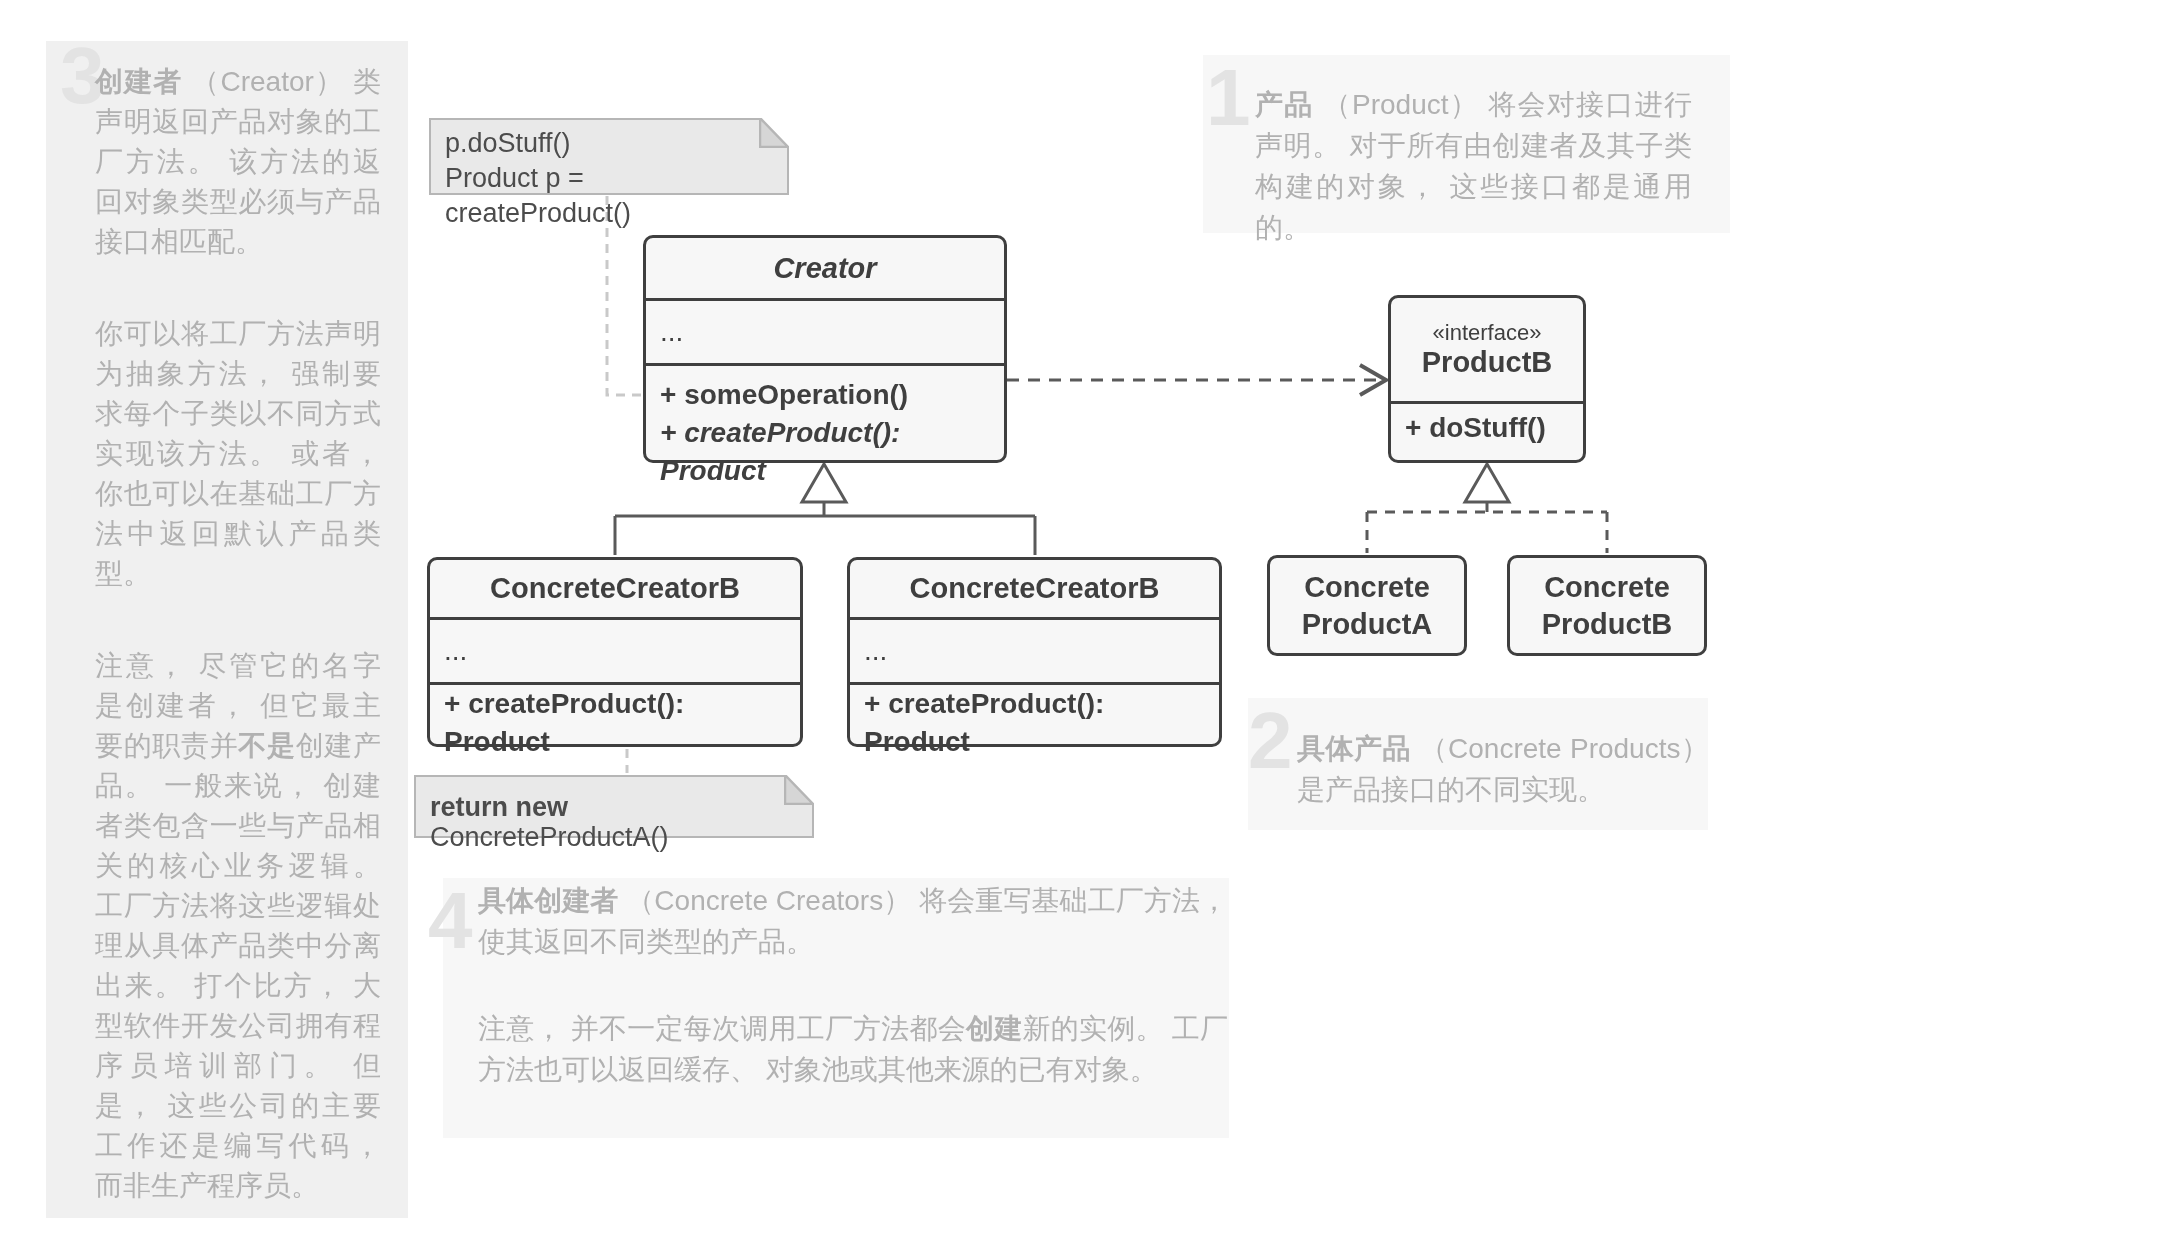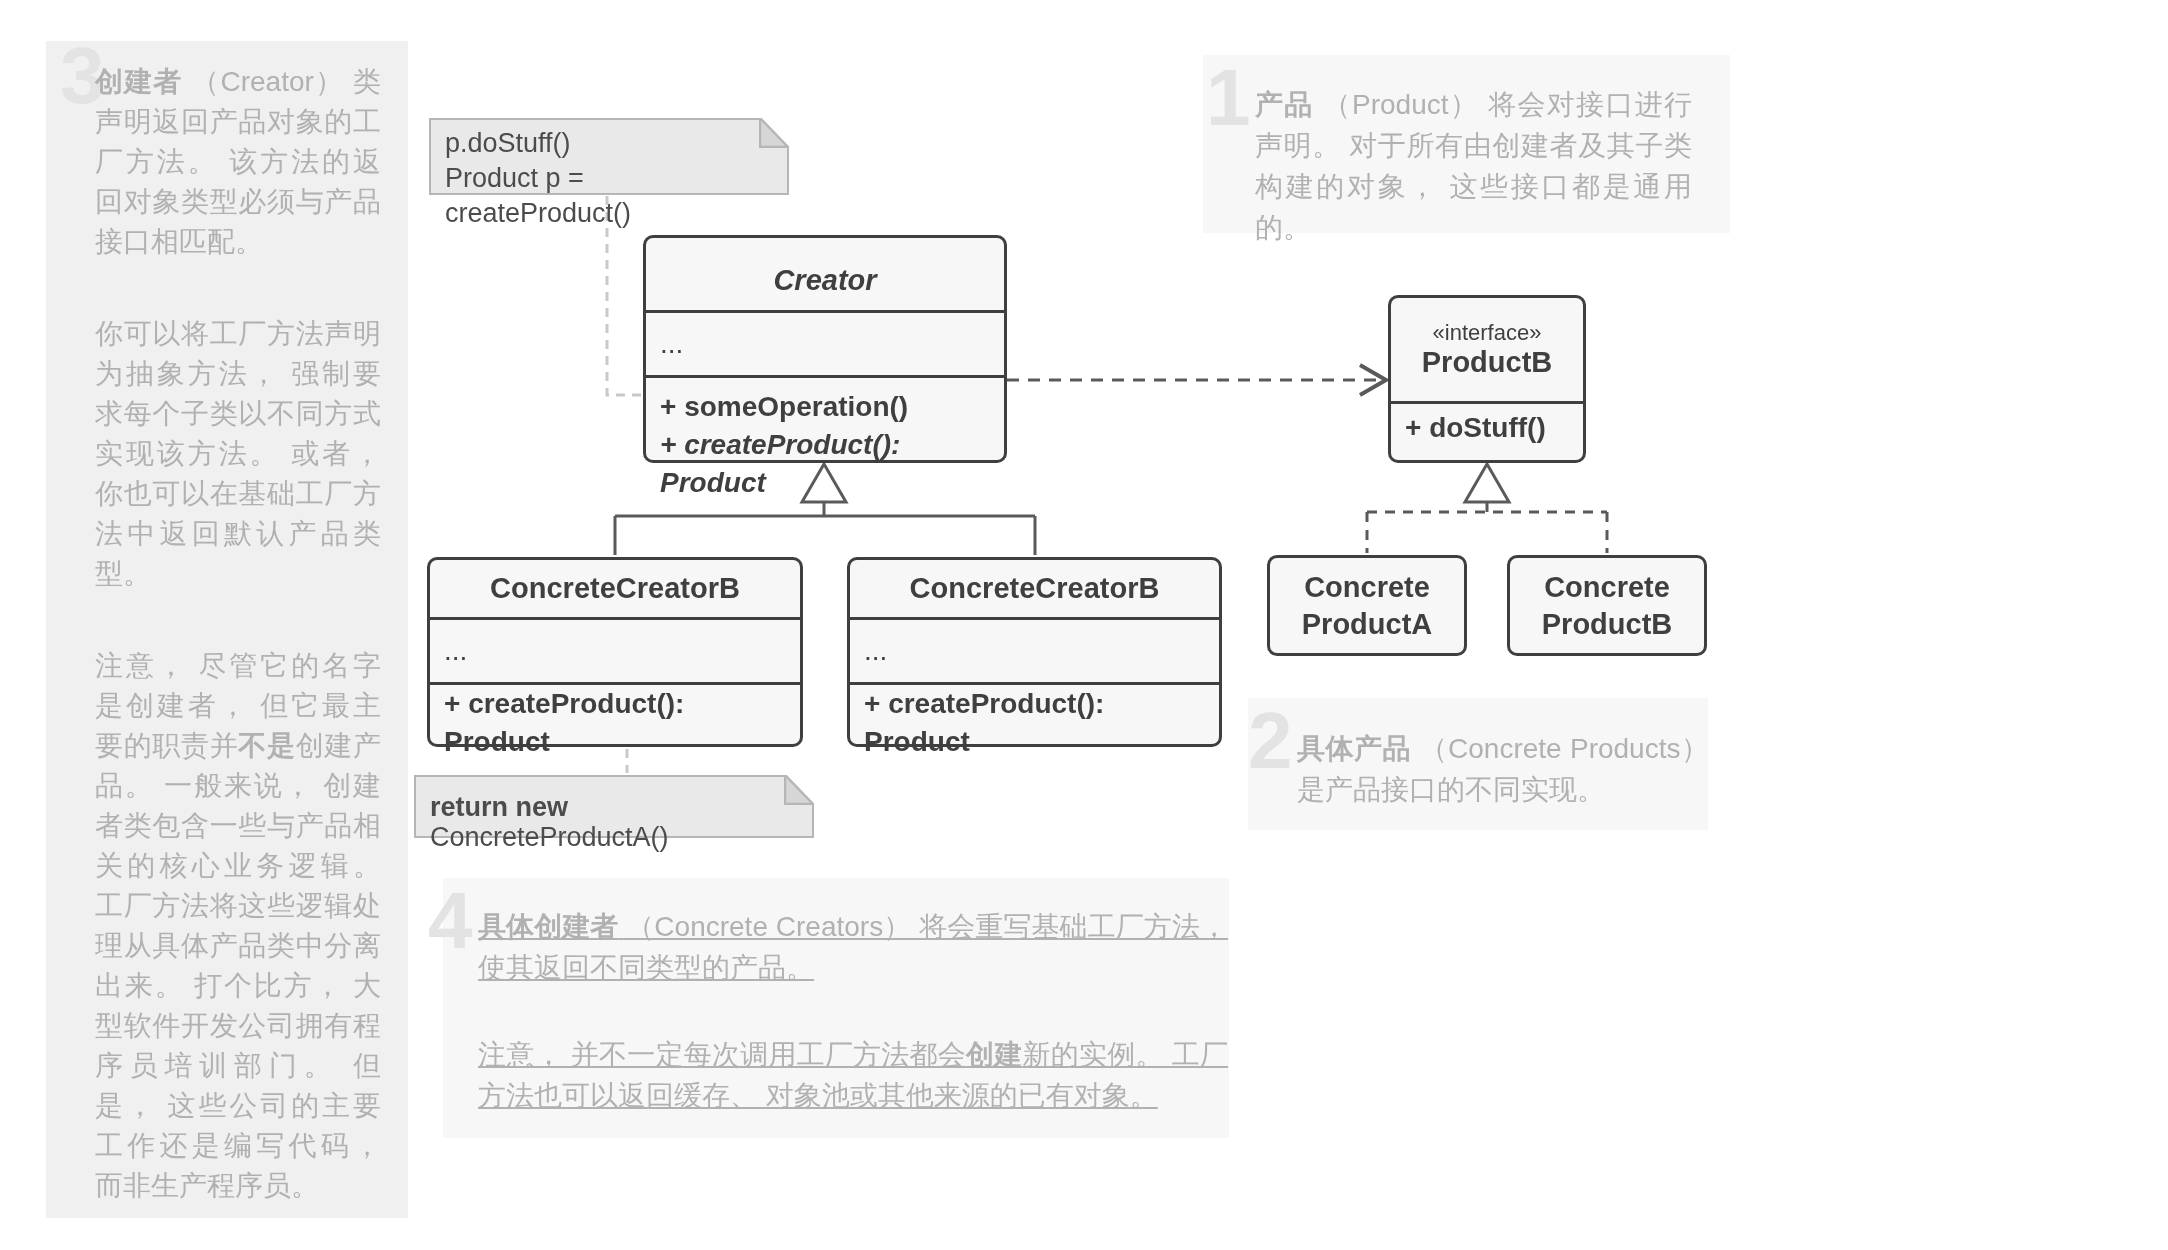--- a/index.html
+++ b/index.html
@@ -93,21 +93,21 @@
   <div class="ann-text" style="left:95px; top:62px; width:286px;">
     <p><span class="b">创建者</span><span> （Creator） 类声明返回产品对象的工厂方法。 该方法的返回对象类型必须与产品接口相匹配。</span></p>
     <p><span>你可以将工厂方法声明为抽象方法， 强制要求每个子类以不同方式实现该方法。 或者， 你也可以在基础工厂方法中返回默认产品类型。</span></p>
     <p><span>注意， 尽管它的名字是创建者， 但它最主要的职责并</span><span class="b">不是</span><span>创建产品。 一般来说， 创建者类包含一些与产品相关的核心业务逻辑。 工厂方法将这些逻辑处理从具体产品类中分离出来。 打个比方， 大型软件开发公司拥有程序员培训部门。 但是， 这些公司的主要工作还是编写代码， 而非生产程序员。</span></p>
   </div>
 
   <div class="ann-text ann-wide" style="left:1297px; top:728px; width:412px;">
     <p><span class="b">具体产品</span><span> （Concrete Products） 是产品接口的不同实现。</span></p>
   </div>
 
-  <div class="ann-text ann-wide" style="left:478px; top:906px; width:750px;text-decoration:underline;">
+  <div class="ann-text ann-wide" style="left:478px; top:880px; width:750px;">
     <p><span class="b">具体创建者</span><span> （Concrete Creators） 将会重写基础工厂方法， 使其返回不同类型的产品。</span></p>
     <p><span>注意， 并不一定每次调用工厂方法都会</span><span class="b">创建</span><span>新的实例。 工厂方法也可以返回缓存、 对象池或其他来源的已有对象。</span></p>
   </div>
 
   <svg class="overlay" width="2168" height="1250" viewBox="0 0 2168 1250">
     
     <path d="M607,196 V395 H641" fill="none" stroke="#c9c9c9" stroke-width="3" stroke-dasharray="9 7"></path>
     
     <path d="M627,749 V773" fill="none" stroke="#c9c9c9" stroke-width="3" stroke-dasharray="9 7"></path>
 
@@ -131,21 +131,21 @@
       <div>p.doStuff()</div>
       <div>Product p = createProduct()</div>
     </div>
     <svg class="fold" width="30" height="30" viewBox="0 0 30 30">
       <polygon points="0,0 30,0 30,30" fill="#ffffff"></polygon>
       <polygon points="1,0 29,29 1,29" fill="#d6d6d6" stroke="#b6b6b6" stroke-width="2.5"></polygon>
     </svg>
   </div>
 
   <div class="uml" style="left:643px; top:235px; width:364px; height:228px;">
-    <div class="hd italic" style="height:60px;margin-top:12px;">Creator</div>
+    <div class="hd italic" style="height:60px;">Creator</div>
     <div class="attrs" style="height:62px;">...</div>
     <div class="methods">
       <div>+ someOperation()</div>
       <div class="m-italic">+ createProduct(): Product</div>
     </div>
   </div>
 
   <div class="uml" style="left:1388px; top:295px; width:198px; height:168px;">
     <div class="hd stack" style="height:103px;">
       <span class="iface-tag">«interface»</span>

